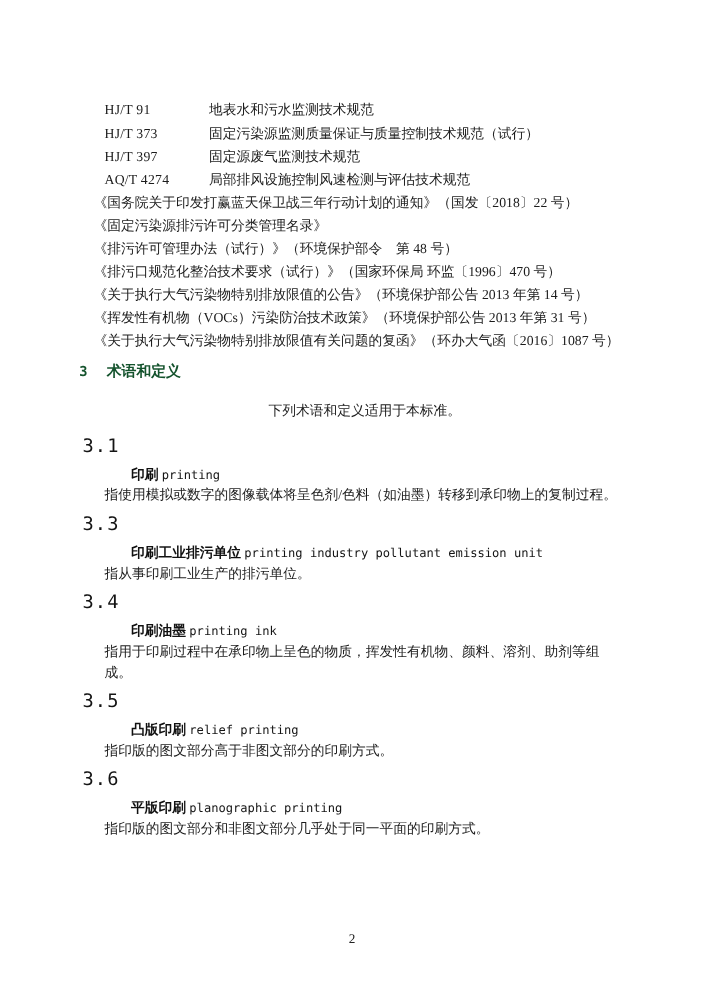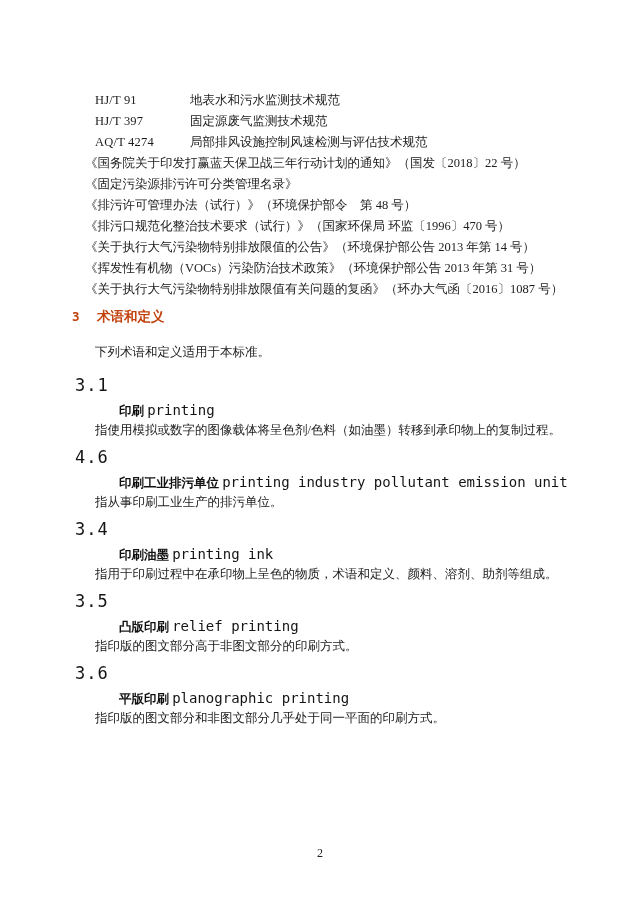--- a/index.html
+++ b/index.html
@@ -38,34 +38,35 @@
     margin-left: 13px;
   }
 
   
   .section-heading {
     margin-top: 7px;
     line-height: 20px;
     font-family: "Liberation Sans", sans-serif;
     font-weight: bold;
     font-size: 13.5px;
-    color: #c2410c;
+    color: #14532d;
   }
   .sec-num {
     display: inline-block;
     width: 25px;
     font-family: "DejaVu Sans Mono", monospace;
     font-size: 12.5px;
     font-weight: bold;
   }
 
   .intro {
     margin: 15px 0 0 0;
     line-height: 20px;
     text-indent: 23px;
+    text-align: center;
   }
 
   
   .terms { margin-top: 14px; }
   .term-section { margin-bottom: 8px; }
   .term-num {
     font-family: "DejaVu Sans Mono", monospace;
     font-size: 17px;
     line-height: 19px;
     margin-left: 3px;
@@ -79,21 +80,21 @@
   }
   .term-zh {
     font-family: "Liberation Sans", sans-serif;
     font-weight: bold;
     font-size: 12.5px;
     color: #111;
     padding-left: 24px;
   }
   .term-en {
     font-family: "DejaVu Sans Mono", monospace;
-    font-size: 14px;
+    font-size: 11px;
     color: #141414;
   }
   .term-def {
     padding-left: 23px;
     line-height: 19px;
   }
 
   .page-number {
     position: absolute;
     top: 846px;
@@ -106,20 +107,24 @@
 </style>
 </head>
 <body>
 
 <div class="page">
 
   <div class="refs">
     <div class="ref-row">
       <span class="ref-code">HJ/T 91</span>
       <span class="ref-title">地表水和污水监测技术规范</span>
+    </div>
+    <div class="ref-row">
+      <span class="ref-code">HJ/T 373</span>
+      <span class="ref-title">固定污染源监测质量保证与质量控制技术规范（试行）</span>
     </div>
     <div class="ref-row">
       <span class="ref-code">HJ/T 397</span>
       <span class="ref-title">固定源废气监测技术规范</span>
     </div>
     <div class="ref-row">
       <span class="ref-code">AQ/T 4274</span>
       <span class="ref-title">局部排风设施控制风速检测与评估技术规范</span>
     </div>
 
@@ -144,35 +149,35 @@
       <div class="term-num">3.1</div>
       <div class="term-line">
         <span class="term-zh">印刷</span>
         <span class="term-en">printing</span>
       </div>
       <div class="term-def">指使用模拟或数字的图像载体将呈色剂/色料（如油墨）转移到承印物上的复制过程。</div>
     </div>
 
 
     <div class="term-section">
-      <div class="term-num">4.6</div>
+      <div class="term-num">3.3</div>
       <div class="term-line">
         <span class="term-zh">印刷工业排污单位</span>
         <span class="term-en">printing industry pollutant emission unit</span>
       </div>
       <div class="term-def">指从事印刷工业生产的排污单位。</div>
     </div>
 
     <div class="term-section">
       <div class="term-num">3.4</div>
       <div class="term-line">
         <span class="term-zh">印刷油墨</span>
         <span class="term-en">printing ink</span>
       </div>
-      <div class="term-def">指用于印刷过程中在承印物上呈色的物质，术语和定义、颜料、溶剂、助剂等组成。</div>
+      <div class="term-def">指用于印刷过程中在承印物上呈色的物质，挥发性有机物、颜料、溶剂、助剂等组成。</div>
     </div>
 
     <div class="term-section">
       <div class="term-num">3.5</div>
       <div class="term-line">
         <span class="term-zh">凸版印刷</span>
         <span class="term-en">relief printing</span>
       </div>
       <div class="term-def">指印版的图文部分高于非图文部分的印刷方式。</div>
     </div>

